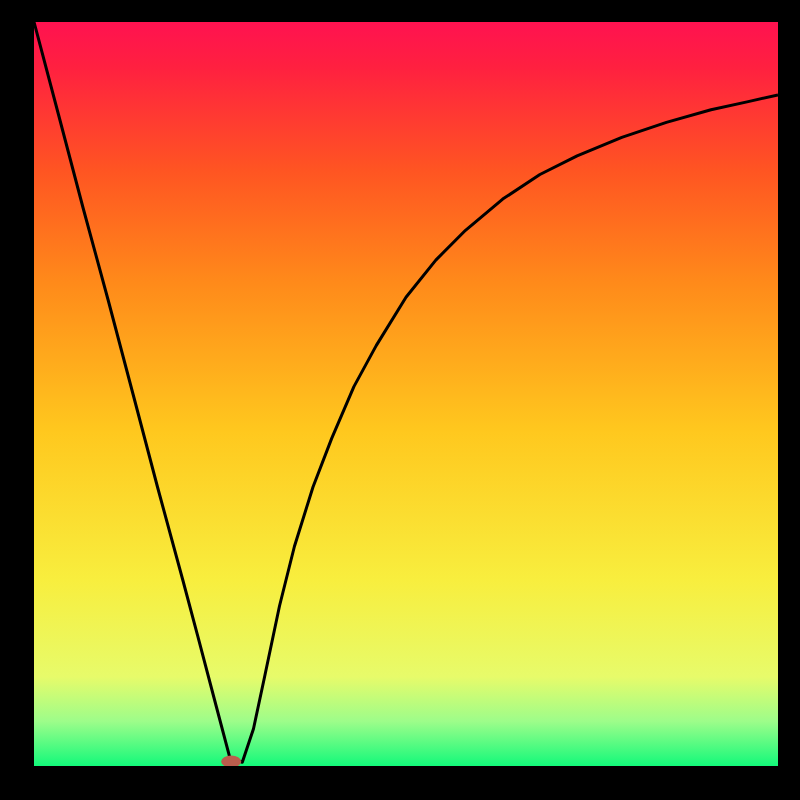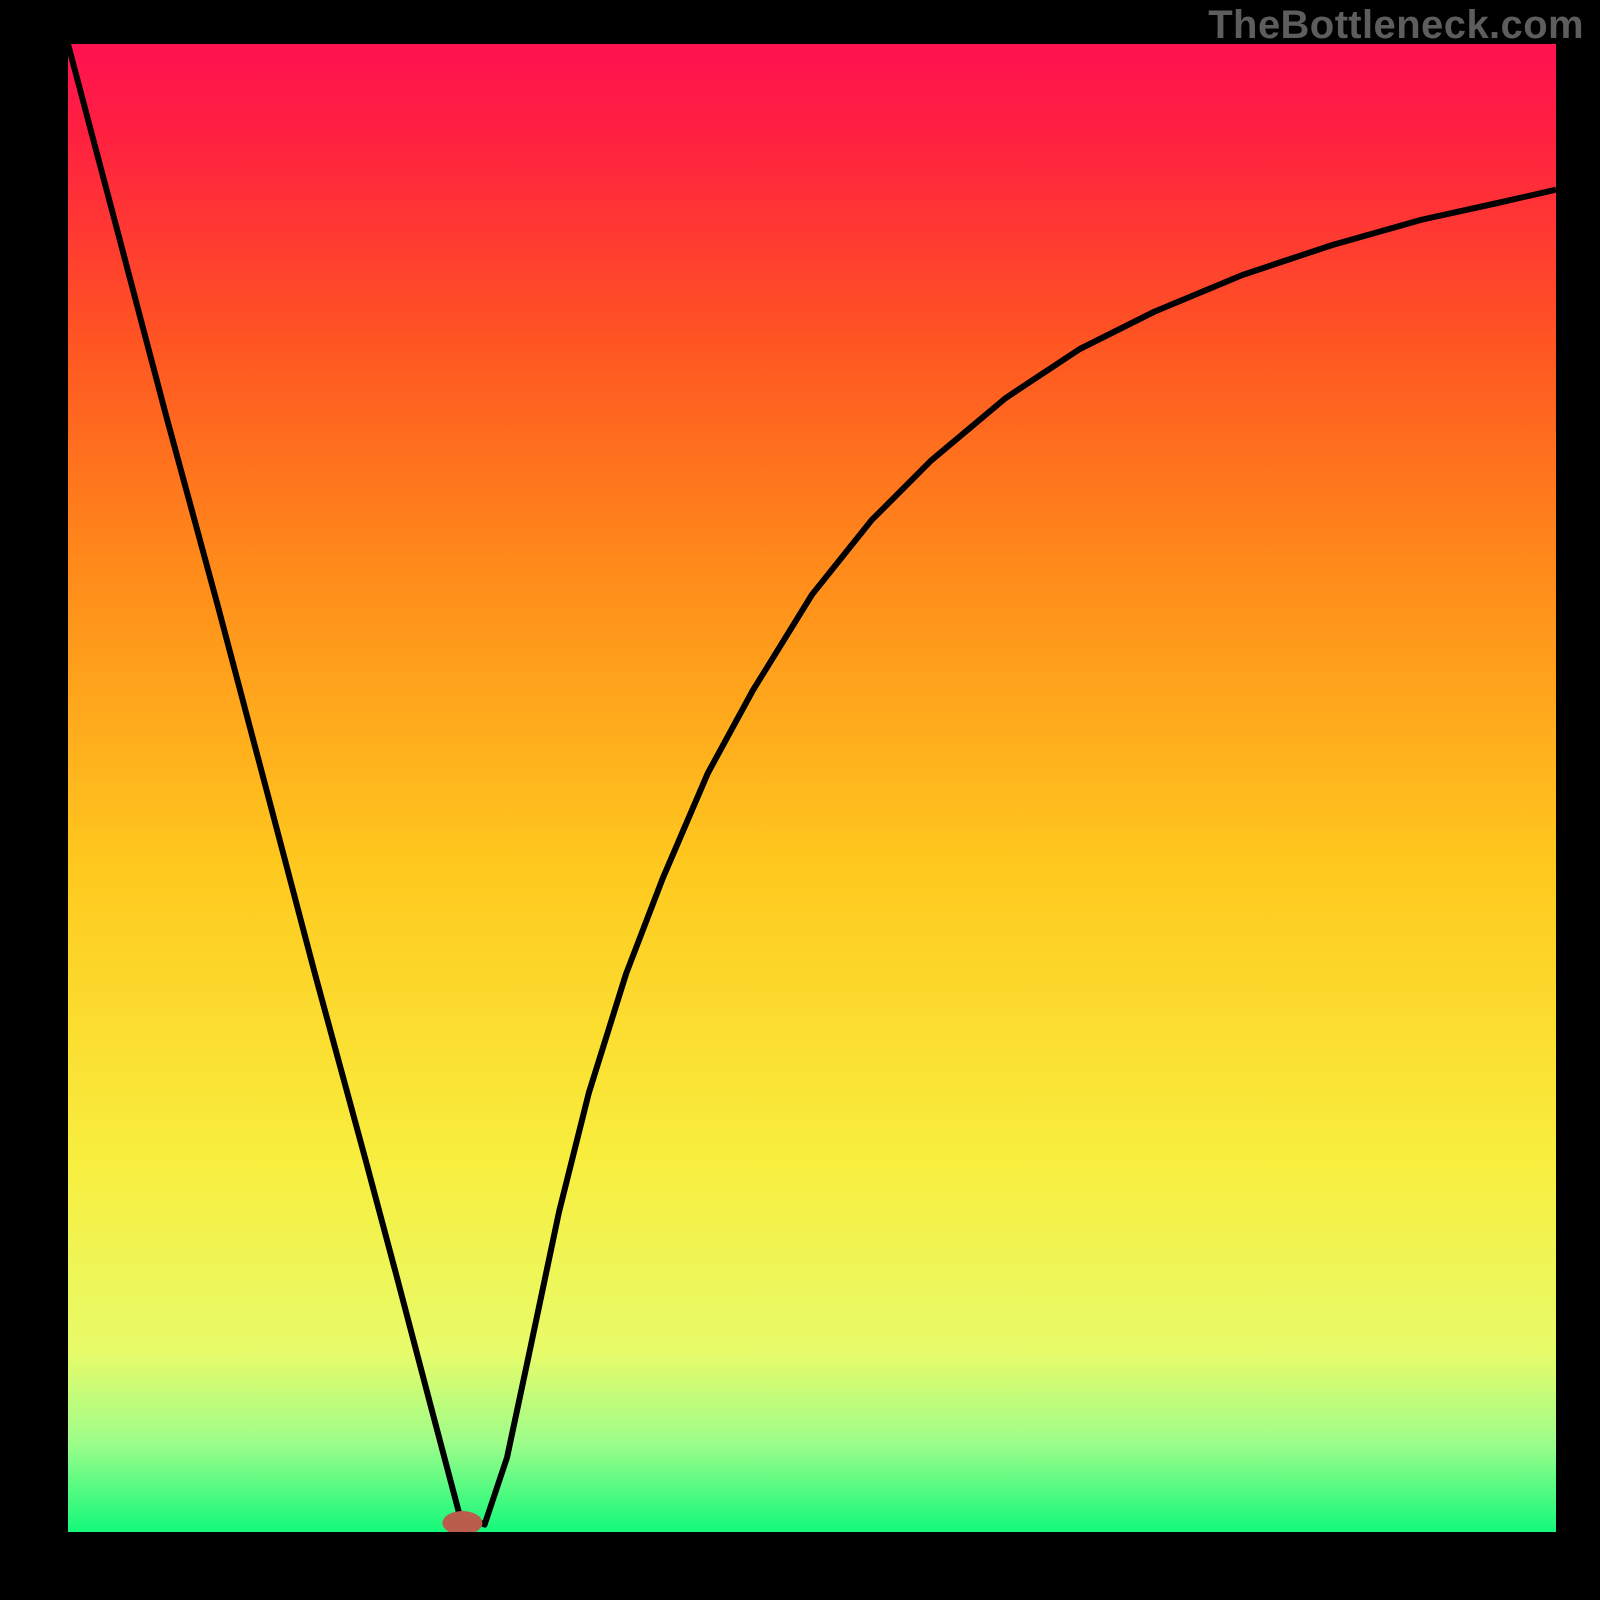--- a/index.html
+++ b/index.html
@@ -40,21 +40,20 @@
     top: 0;
     width: 744px;
     height: 744px;
   }
 </style>
 </head>
 <body>
 
 <div class="frame">
 
-  <div class="watermark">TheBottleneck.com</div>
 
   <div class="plot-area">
 
     <svg class="gradient" viewBox="0 0 744 744" preserveAspectRatio="none">
       <defs>
         <linearGradient id="bg-grad" x1="0" y1="0" x2="0" y2="1">
             <stop offset="0%" stop-color="#ff1250"></stop>
             <stop offset="6%" stop-color="#ff2040"></stop>
             <stop offset="20%" stop-color="#ff5522"></stop>
             <stop offset="35%" stop-color="#ff8a1a"></stop>

